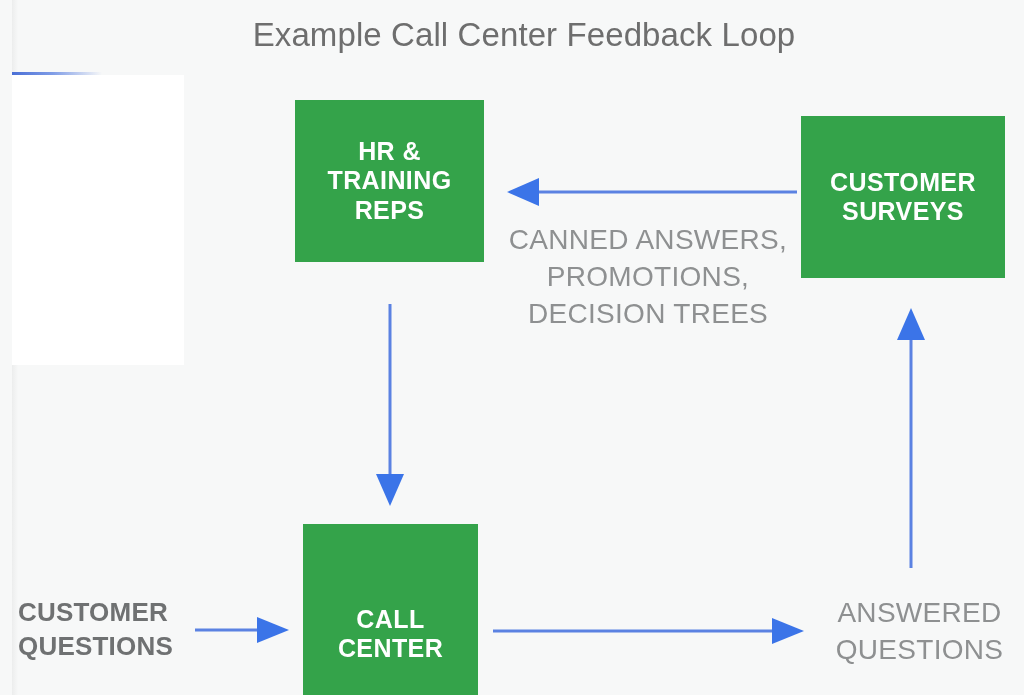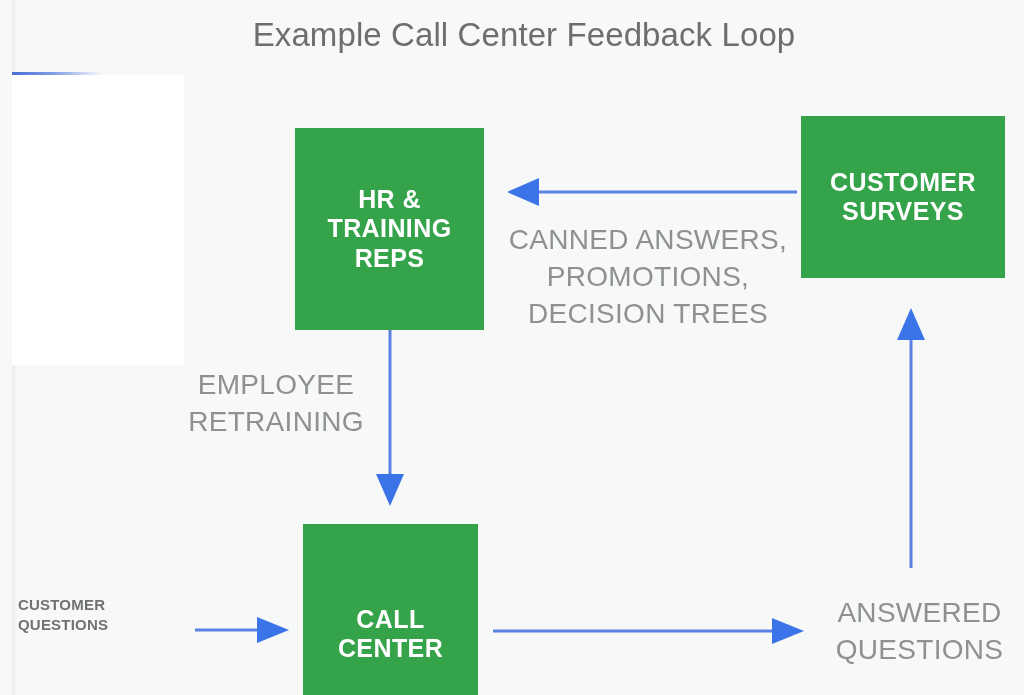--- a/index.html
+++ b/index.html
@@ -68,22 +68,22 @@
     color: #ffffff;
     display: flex;
     align-items: center;
     justify-content: center;
     text-align: center;
     font-weight: bold;
     line-height: 1.18;
     letter-spacing: 0.4px;
   }
   .box-hr {
-    left: 283px; top: 128px;
-    width: 189px; height: 202px;
+    left: 283px; top: 100px;
+    width: 189px; height: 162px;
     font-size: 25px;
   }
   .box-surveys {
     left: 789px; top: 116px;
     width: 204px; height: 162px;
     font-size: 25px;
   }
   .box-call {
     left: 291px; top: 524px;
     width: 175px; height: 220px;
@@ -111,21 +111,21 @@
   .label-answered {
     left: 800px; top: 595px;
     width: 215px;
     text-align: center;
   }
   .label-customer-q {
     position: absolute;
     left: 6px; top: 595px;
     width: 200px;
     color: #6f7172;
-    font-size: 15px;
+    font-size: 26px;
     font-weight: bold;
     line-height: 1.32;
     letter-spacing: 0.2px;
     text-align: left;
     white-space: pre-line;
   }
 
   
   .arrow { position: absolute; }
   .arrow svg { display: block; overflow: visible; }
@@ -185,22 +185,20 @@
   <div class="box box-surveys">CUSTOMER
 SURVEYS</div>
 
   <div class="box box-call">CALL
 CENTER</div>
 
   <div class="edge-label label-canned">CANNED ANSWERS,
 PROMOTIONS,
 DECISION TREES</div>
 
-  <div class="edge-label label-retraining">EMPLOYEE
-RETRAINING</div>
 
   <div class="label-customer-q">CUSTOMER
 QUESTIONS</div>
 
   <div class="edge-label label-answered">ANSWERED
 QUESTIONS</div>
 
 </div>
 
 </body></html>

